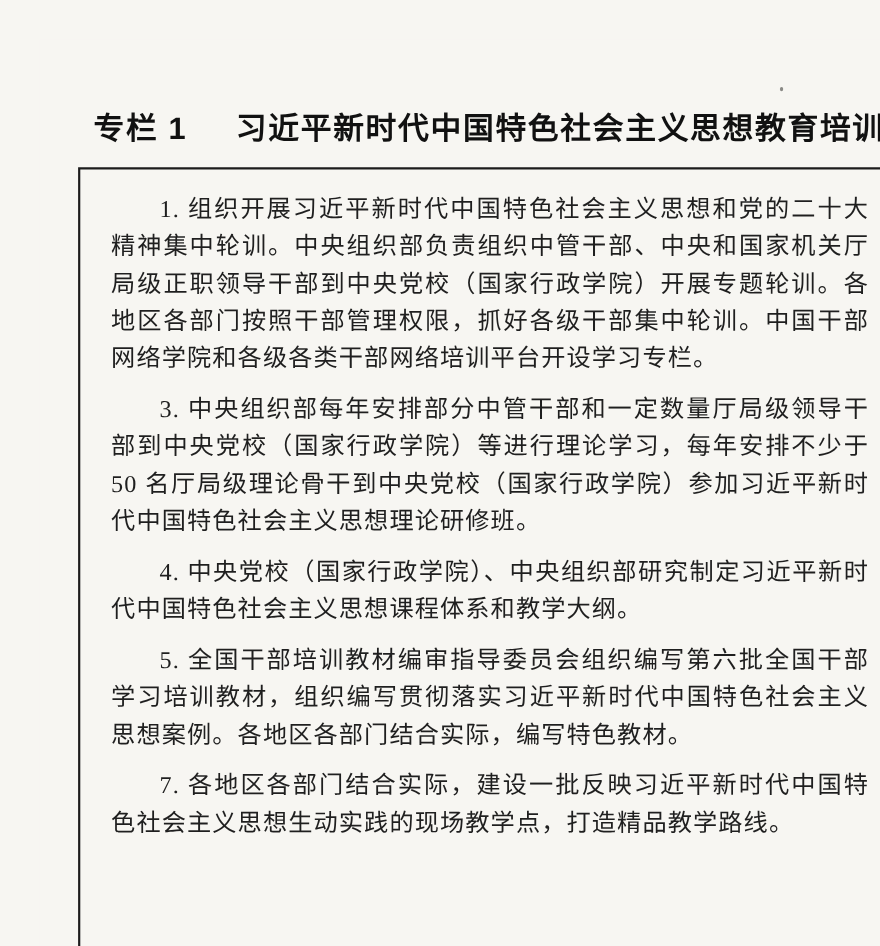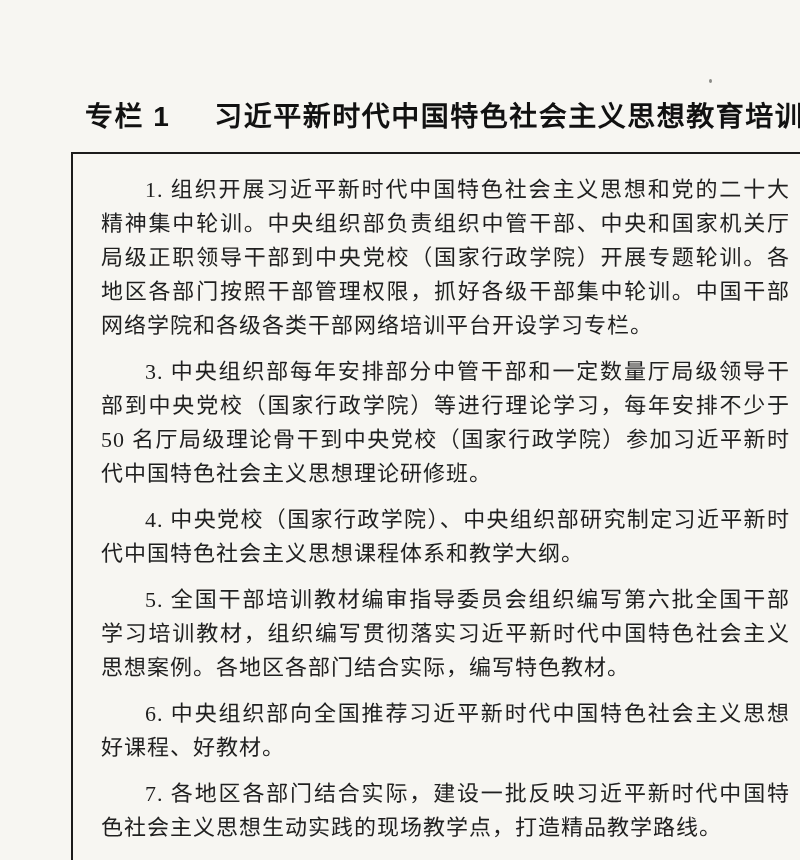--- a/index.html
+++ b/index.html
@@ -70,17 +70,16 @@
   <div class="doc-title">
     <span>专栏 1</span>
     <span>习近平新时代中国特色社会主义思想教育培训计划</span>
   </div>
 
   <div class="content-box">
     <p>1. 组织开展习近平新时代中国特色社会主义思想和党的二十大精神集中轮训。中央组织部负责组织中管干部、中央和国家机关厅局级正职领导干部到中央党校（国家行政学院）开展专题轮训。各地区各部门按照干部管理权限，抓好各级干部集中轮训。中国干部网络学院和各级各类干部网络培训平台开设学习专栏。</p>
     <p>3. 中央组织部每年安排部分中管干部和一定数量厅局级领导干部到中央党校（国家行政学院）等进行理论学习，每年安排不少于 50 名厅局级理论骨干到中央党校（国家行政学院）参加习近平新时代中国特色社会主义思想理论研修班。</p>
     <p>4. 中央党校（国家行政学院）、中央组织部研究制定习近平新时代中国特色社会主义思想课程体系和教学大纲。</p>
     <p>5. 全国干部培训教材编审指导委员会组织编写第六批全国干部学习培训教材，组织编写贯彻落实习近平新时代中国特色社会主义思想案例。各地区各部门结合实际，编写特色教材。</p>
-    <p>6. 中央组织部向全国推荐习近平新时代中国特色社会主义思想好课程、好教材。</p>
     <p>7. 各地区各部门结合实际，建设一批反映习近平新时代中国特色社会主义思想生动实践的现场教学点，打造精品教学路线。</p>
   </div>
 
 </div>
 
 </body></html>

